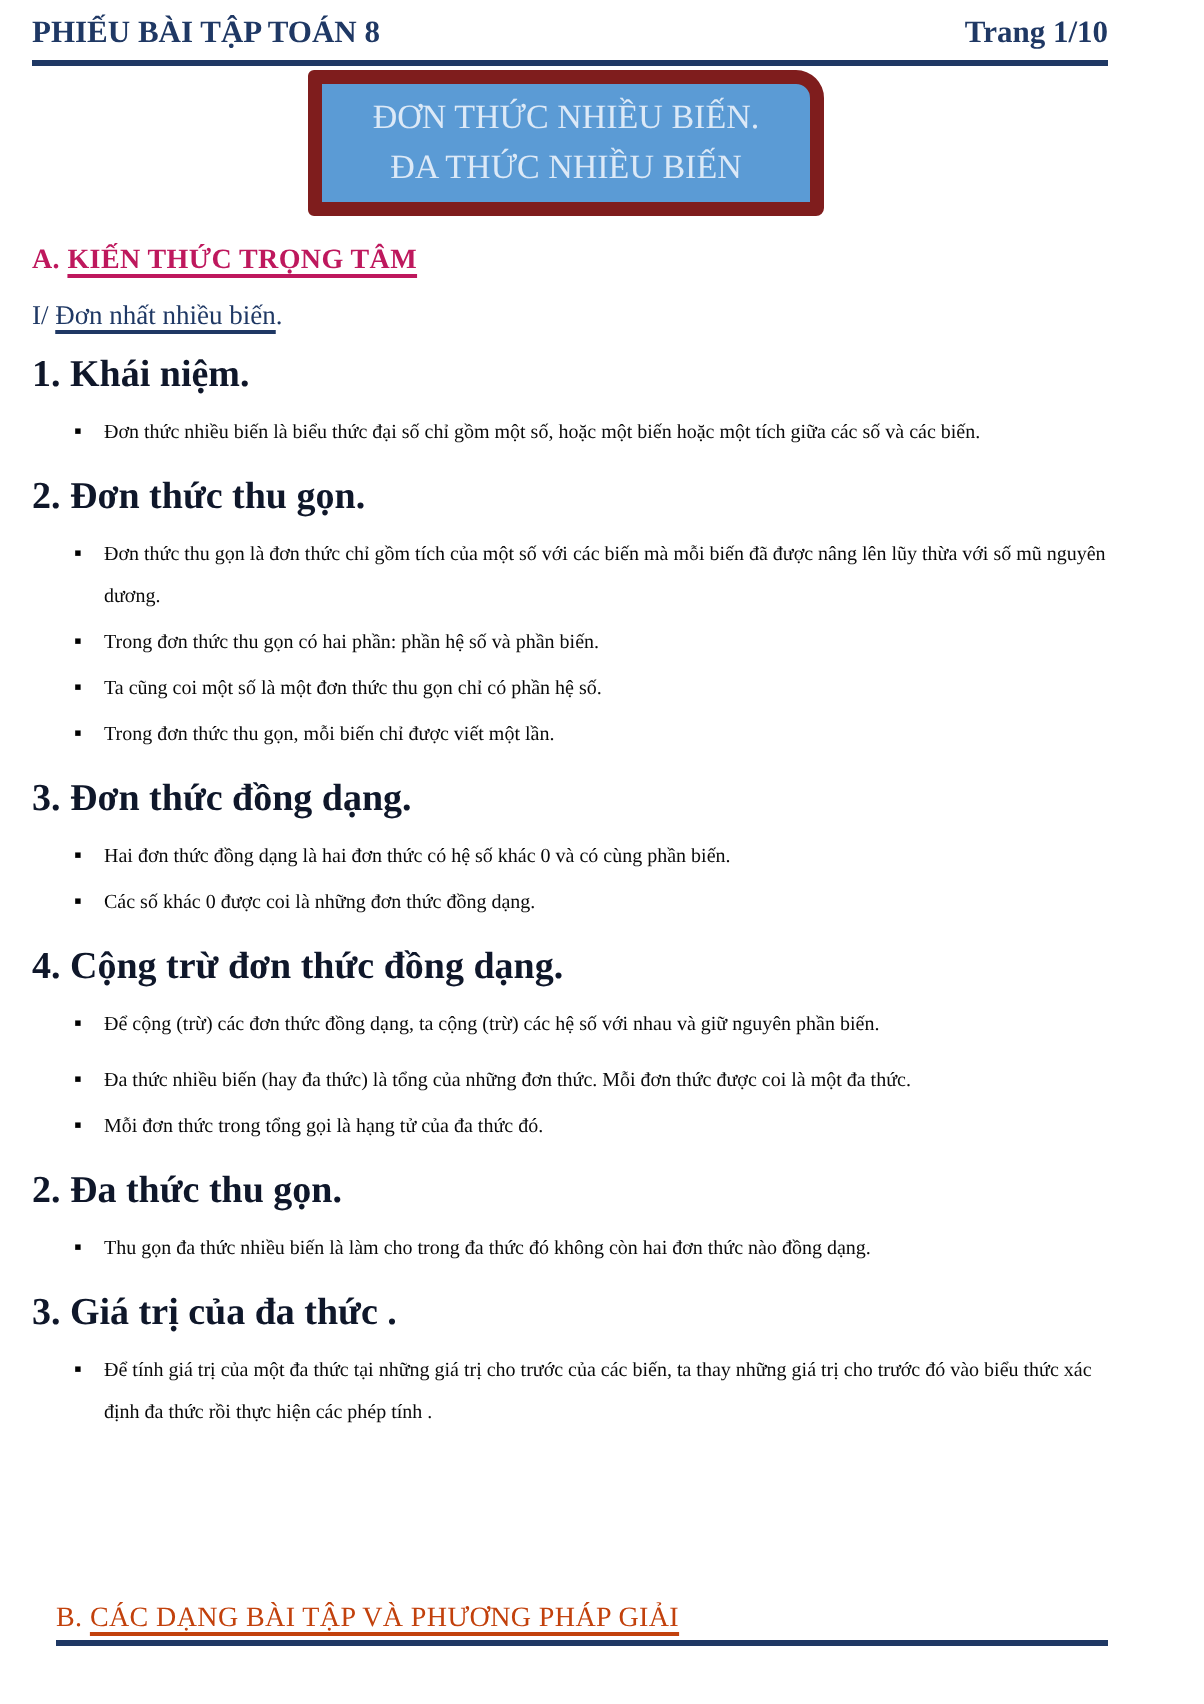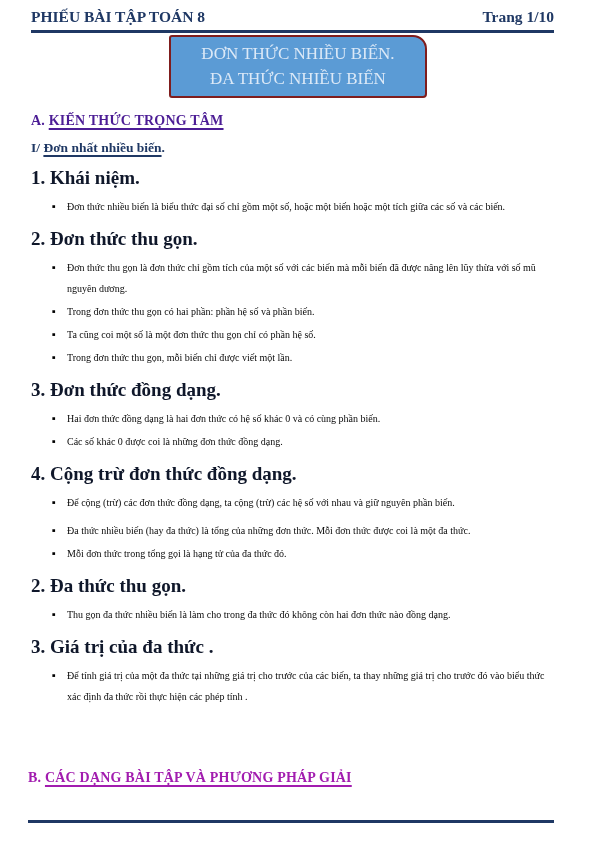--- a/index.html
+++ b/index.html
@@ -4,67 +4,67 @@
 <style>
   html,body { margin:0; padding:0; background:#ffffff; }
   body {
     width:602px; height:852px; overflow:hidden;
     font-family:"Liberation Serif","DejaVu Serif",serif;
     color:#000;
   }
   .page {
     position:relative; box-sizing:border-box;
     width:578px; height:852px;
-    padding:8px 24px 0 31px;
+    padding:8px 24px 0 16px;
   }
   
   .header {
     display:flex; justify-content:space-between; align-items:flex-end;
     color:#1f3864; font-weight:bold; font-size:15.5px;
     padding-bottom:4px; border-bottom:3px solid #1f3864;
   }
   
   .banner {
     box-sizing:border-box;
     width:258px; margin:2px 0 0 138px;
     background:#5b9bd5;
-    border:2px solid #7f1d1d;
+    border:7px solid #7f1d1d;
     border-radius:3px 14px 4px 3px;
     color:#dce9f7; text-align:center;
     font-size:17px; line-height:25px;
     padding:4px 4px 5px 4px;
   }
   .sec-head {
-    margin-top:15px; color:#4c1d95; font-weight:bold; font-size:14px;
+    margin-top:15px; color:#be185d; font-weight:bold; font-size:14px;
     letter-spacing:0.2px;
   }
   .part-head {
-    margin-top:11px; color:#1f3864; font-weight:bold; font-size:13.5px;
+    margin-top:11px; color:#1f3864; font-weight:normal; font-size:13.5px;
   }
   .uline {
     text-decoration:underline;
     text-decoration-thickness:1.5px;
     text-underline-offset:2.5px;
   }
   .red-head {
     margin-top:11px; color:#0f172a; font-weight:bold; font-size:19px;
   }
   ul.bullets {
     margin:7px 0 0 0; padding:0 0 0 21px;
     list-style:none; font-size:10px; line-height:21px; color:#0a0a0a;
   }
   ul.bullets li { position:relative; padding-left:15px; margin-bottom:2px; }
   ul.bullets li::before {
     content:"▪"; position:absolute; left:0; top:0; font-size:11px; color:#000;
   }
   .italic { }
   
   .section-b {
-    position:absolute; left:28px; top:770px;
-    color:#a21caf; font-weight:bold; font-size:14px; letter-spacing:0.2px;
+    position:absolute; left:28px; top:802px;
+    color:#c2410c; font-weight:normal; font-size:14px; letter-spacing:0.2px;
   }
   .footer-line {
     position:absolute; left:28px; right:24px; top:820px;
     border-top:3px solid #1f3864;
   }
 </style>
 </head>
 <body>
 
 <div class="page">

